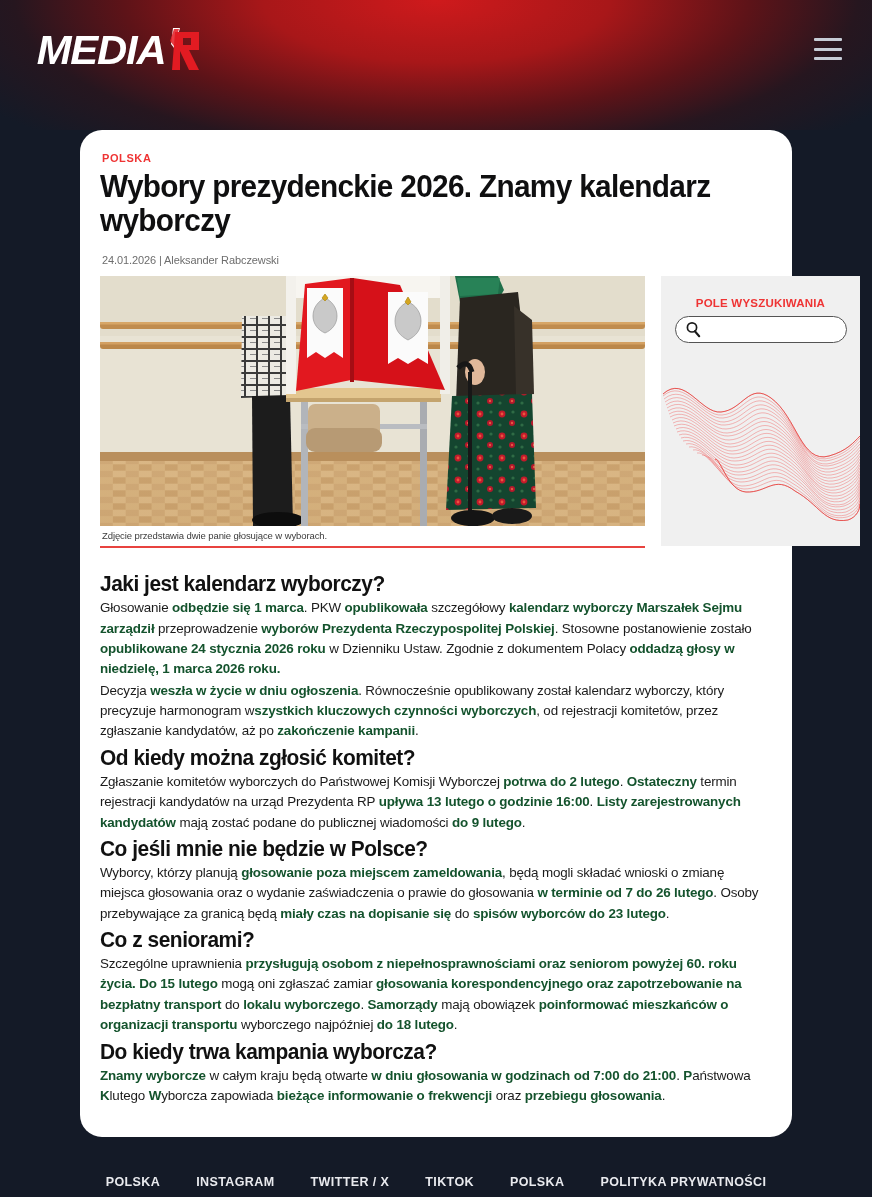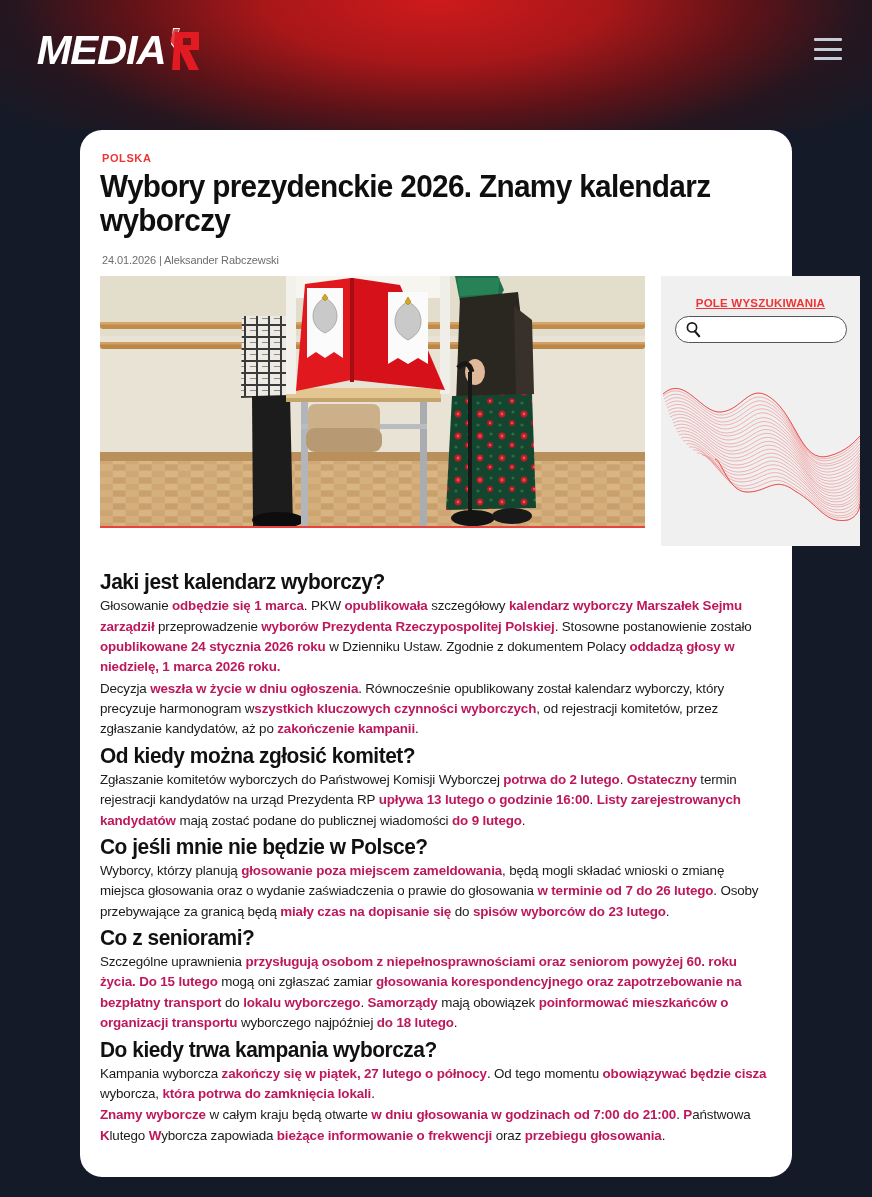--- a/index.html
+++ b/index.html
@@ -139,21 +139,20 @@
     position: relative;
     overflow: hidden;
   }
   .search-title {
     text-align: center;
     color: #ef3434;
     font-weight: 700;
     font-size: 11.5px;
     letter-spacing: 0.2px;
     padding-top: 21px;
-    text-decoration: underline;
   }
   .search-box {
     margin: 7px auto 0 auto;
     width: 172px;
     height: 27px;
     border: 1.6px solid #545454;
     border-radius: 14px;
     background: #ffffff;
     display: flex;
     align-items: center;
@@ -191,21 +190,21 @@
     transform: scaleX(0.95);
     transform-origin: left center;
   }
   p.para {
     font-size: 13.4px;
     line-height: 1.52;
     color: #1b1b1b;
     margin: 0 0 1px 0;
     letter-spacing: -0.15px;
   }
-  p.para b { font-weight: 700; color: #be185d; }
+  p.para b { font-weight: 700; color: #14532d; }
 
   
   .footer {
     padding: 38px 0 30px 0;
     display: flex;
     justify-content: center;
     align-items: center;
     gap: 36px;
   }
   .footer a {
@@ -343,20 +342,21 @@
 
           <path d="M352 120 L432 118 L436 232 L346 234 Z" fill="url(#floral)"></path>
 
           <rect x="368" y="96" width="4" height="140" fill="#171717"></rect>
           <path d="M358 92 q10 -10 14 4" stroke="#171717" stroke-width="5" fill="none"></path>
 
           <ellipse cx="373" cy="242" rx="22" ry="8" fill="#141414"></ellipse>
           <ellipse cx="412" cy="240" rx="20" ry="8" fill="#191919"></ellipse>
         </svg>
       </div>
+      <div class="caption">Zdjęcie przedstawia dwie panie głosujące w wyborach.</div>
       <div class="caption-rule"></div>
     </div>
 
     <aside class="search-panel">
       <div class="search-title">POLE WYSZUKIWANIA</div>
 
       <div class="search-box">
         <span class="search-icon">
           <svg width="17" height="17" viewBox="0 0 17 17">
             <circle cx="7" cy="6.4" r="4.6" fill="none" stroke="#1b1b1b" stroke-width="1.7"></circle>
@@ -406,21 +406,20 @@
       <h2 class="sec">Jaki jest kalendarz wyborczy?</h2>
       <p class="para"><span>Głosowanie </span><b>odbędzie się 1 marca</b><span>. PKW </span><b>opublikowała</b><span> szczegółowy </span><b>kalendarz wyborczy</b><span> </span><b>Marszałek Sejmu zarządził</b><span> przeprowadzenie </span><b>wyborów Prezydenta Rzeczypospolitej Polskiej</b><span>. Stosowne postanowienie zostało </span><b>opublikowane 24 stycznia 2026 roku</b><span> w Dzienniku Ustaw. Zgodnie z dokumentem Polacy </span><b>oddadzą głosy w niedzielę, 1 marca 2026 roku.</b></p>
       <p class="para"><span>Decyzja </span><b>weszła w życie w dniu ogłoszenia</b><span>. Równocześnie opublikowany został kalendarz wyborczy, który precyzuje harmonogram w</span><b>szystkich kluczowych czynności wyborczych</b><span>, od rejestracji komitetów, przez zgłaszanie kandydatów, aż po </span><b>zakończenie kampanii</b><span>.</span></p>
       <h2 class="sec">Od kiedy można zgłosić komitet?</h2>
       <p class="para"><span>Zgłaszanie komitetów wyborczych do Państwowej Komisji Wyborczej </span><b>potrwa do 2 lutego</b><span>. </span><b>Ostateczny</b><span> termin rejestracji kandydatów na urząd Prezydenta RP </span><b>upływa 13 lutego o godzinie 16:00</b><span>. </span><b>Listy zarejestrowanych kandydatów</b><span> mają zostać podane do publicznej wiadomości </span><b>do 9 lutego</b><span>.</span></p>
       <h2 class="sec">Co jeśli mnie nie będzie w Polsce?</h2>
       <p class="para"><span>Wyborcy, którzy planują </span><b>głosowanie poza miejscem zameldowania</b><span>, będą mogli składać wnioski o zmianę miejsca głosowania oraz o wydanie zaświadczenia o prawie do głosowania </span><b>w terminie od 7 do 26 lutego</b><span>. Osoby przebywające za granicą będą </span><b>miały czas na dopisanie się</b><span> do </span><b>spisów wyborców do 23 lutego</b><span>.</span></p>
       <h2 class="sec">Co z seniorami?</h2>
       <p class="para"><span> Szczególne uprawnienia </span><b>przysługują osobom z niepełnosprawnościami oraz seniorom powyżej 60. roku życia. Do 15 lutego</b><span> mogą oni zgłaszać zamiar </span><b>głosowania korespondencyjnego oraz zapotrzebowanie na bezpłatny transport</b><span> do </span><b>lokalu wyborczego</b><span>. </span><b>Samorządy</b><span> mają obowiązek </span><b>poinformować mieszkańców o organizacji transportu</b><span> wyborczego najpóźniej </span><b>do 18 lutego</b><span>.</span></p>
       <h2 class="sec">Do kiedy trwa kampania wyborcza?</h2>
-      <p class="para"><span>Kampania wyborcza </span><b>zakończy się w piątek, 27 lutego o północy</b><span>. Od tego momentu </span><b>obowiązywać będzie cisza</b><span> wyborcza, </span><b>która potrwa do zamknięcia lokali</b><span>.</span></p>
       <p class="para"><b>Znamy wyborcze</b><span> w całym kraju będą otwarte </span><b>w dniu głosowania w godzinach od 7:00 do 21:00</b><span>. </span><b>P</b><span>aństwowa </span><b>K</b><span>lutego </span><b>W</b><span>yborcza zapowiada </span><b>bieżące informowanie o frekwencji</b><span> oraz </span><b>przebiegu głosowania</b><span>.</span></p>
     </div>
 </main>
 
 <footer class="footer">
     <a>POLSKA</a>
     <a>INSTAGRAM</a>
     <a>TWITTER / X</a>
     <a>TIKTOK</a>
     <a>POLSKA</a>

